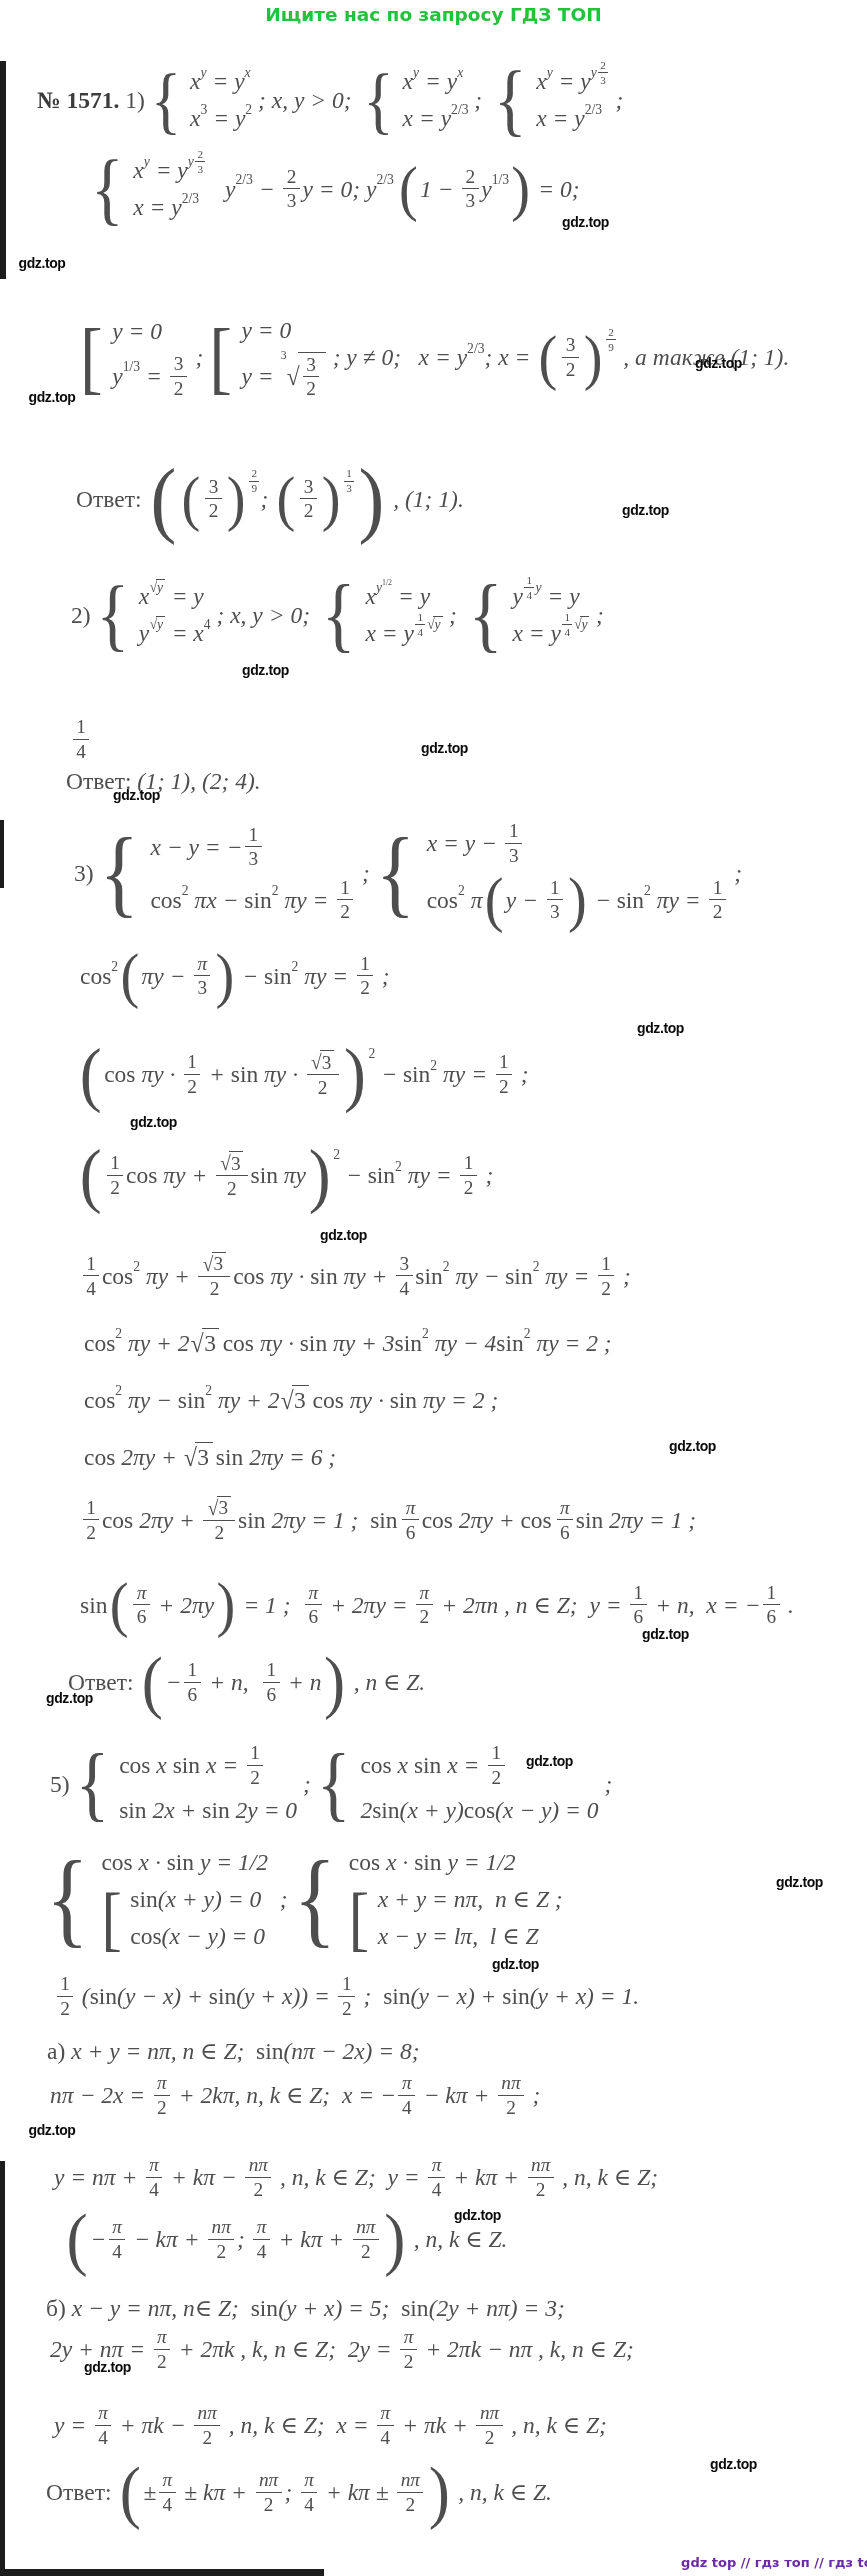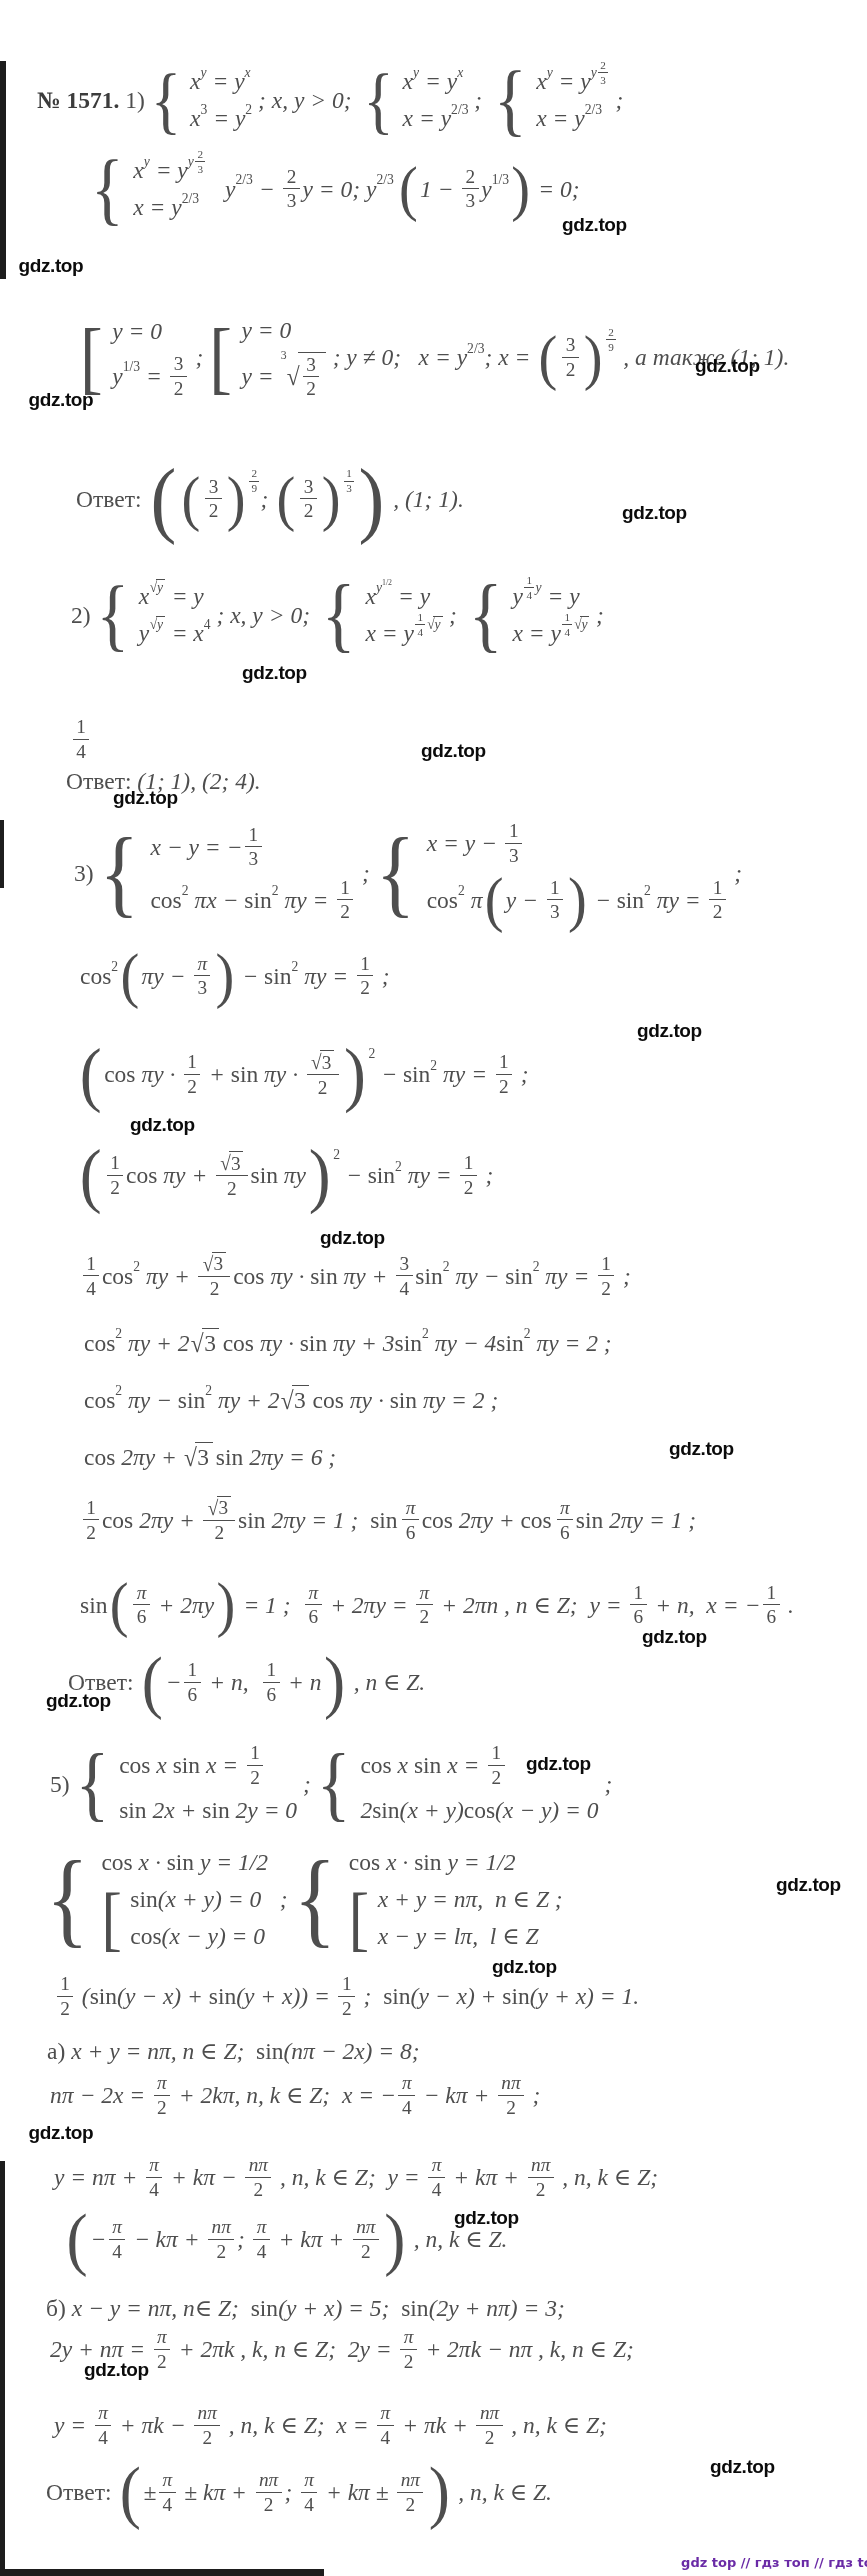--- a/index.html
+++ b/index.html
@@ -25,27 +25,28 @@
   .rsign{font-style:normal;display:flex;align-items:center;margin-right:-1.4px;transform:scaleY(1.08);}
   .runder{border-top:1.4px solid currentColor;display:inline-flex;align-items:center;padding:.02em .15em 0 .08em;}
   .ridx{font-size:.5em;font-style:normal;align-self:flex-start;margin:-.3em .02em 0 0;}
   .tk-big{font-style:normal;line-height:.95;display:inline-flex;align-items:center;
           transform:scaleY(1.1);margin:0 .04em;font-weight:400;}
   .tk-cases{display:inline-flex;align-items:center;}
   .cdelim{font-style:normal;line-height:.9;transform:scaleY(1.18);margin-right:.14em;font-weight:400;}
   .ccol{display:flex;flex-direction:column;justify-content:center;align-items:flex-start;gap:.28em;}
   .cline{display:flex;align-items:center;white-space:pre;min-height:1.3em;}
   .wm{position:absolute;font-family:"Liberation Sans","DejaVu Sans",sans-serif;
-      font-weight:700;font-size:19px;color:#0b0b0b;letter-spacing:-0.4px;}
+      font-weight:700;font-size:14px;color:#0b0b0b;letter-spacing:-0.4px;}
   .artifact{position:absolute;background:#1d1d1d;}
 </style>
 </head>
 <body>
 
 <div class="page">
+  <div class="banner" style="color: rgb(34, 195, 60);">Ищите нас по запросу ГДЗ ТОП</div>
   <div class="math-layer" id="math-layer" style="color: rgb(78, 78, 78);">
       <div class="mline" style="top: 66px; left: 37px;"><span class="tk-b">№ 1571. </span><span class="tk-u">1) </span><span class="tk-cases"><span class="cdelim" style="font-size: 2.7em;">{</span><span class="ccol"><span class="cline"><span class="tk-t">x</span><span class="tk-sup"><span class="tk-t">y</span></span><span class="tk-t"> = y</span><span class="tk-sup"><span class="tk-t">x</span></span></span><span class="cline"><span class="tk-t">x</span><span class="tk-sup"><span class="tk-u">3</span></span><span class="tk-t"> = y</span><span class="tk-sup"><span class="tk-u">2</span></span></span></span></span><span class="tk-t"> ; x, y &gt; 0;  </span><span class="tk-cases"><span class="cdelim" style="font-size: 2.7em;">{</span><span class="ccol"><span class="cline"><span class="tk-t">x</span><span class="tk-sup"><span class="tk-t">y</span></span><span class="tk-t"> = y</span><span class="tk-sup"><span class="tk-t">x</span></span></span><span class="cline"><span class="tk-t">x = y</span><span class="tk-sup"><span class="tk-u">2/3</span></span></span></span></span><span class="tk-t"> ;  </span><span class="tk-cases"><span class="cdelim" style="font-size: 2.9em;">{</span><span class="ccol"><span class="cline"><span class="tk-t">x</span><span class="tk-sup"><span class="tk-t">y</span></span><span class="tk-t"> = y</span><span class="tk-sup"><span class="tk-t">y</span><span class="tk-frac"><span class="fnum"><span class="tk-u">2</span></span><span class="fbar"></span><span class="fden"><span class="tk-u">3</span></span></span></span></span><span class="cline"><span class="tk-t">x = y</span><span class="tk-sup"><span class="tk-u">2/3</span></span></span></span></span><span class="tk-t"> ;</span></div>
       <div class="mline" style="top: 155px; left: 91px;"><span class="tk-cases"><span class="cdelim" style="font-size: 2.9em;">{</span><span class="ccol"><span class="cline"><span class="tk-t">x</span><span class="tk-sup"><span class="tk-t">y</span></span><span class="tk-t"> = y</span><span class="tk-sup"><span class="tk-t">y</span><span class="tk-frac"><span class="fnum"><span class="tk-u">2</span></span><span class="fbar"></span><span class="fden"><span class="tk-u">3</span></span></span></span></span><span class="cline"><span class="tk-t">x = y</span><span class="tk-sup"><span class="tk-u">2/3</span></span></span></span></span><span class="tk-sp" style="width: 18.5px;"></span><span class="tk-t">y</span><span class="tk-sup"><span class="tk-u">2/3</span></span><span class="tk-t"> − </span><span class="tk-frac"><span class="fnum"><span class="tk-u">2</span></span><span class="fbar"></span><span class="fden"><span class="tk-u">3</span></span></span><span class="tk-t">y = 0; y</span><span class="tk-sup"><span class="tk-u">2/3</span></span><span class="tk-sp" style="width: 2.9px;"></span><span class="tk-big" style="font-size: 2.4em;">(</span><span class="tk-t">1 − </span><span class="tk-frac"><span class="fnum"><span class="tk-u">2</span></span><span class="fbar"></span><span class="fden"><span class="tk-u">3</span></span></span><span class="tk-t">y</span><span class="tk-sup"><span class="tk-u">1/3</span></span><span class="tk-big" style="font-size: 2.4em;">)</span><span class="tk-t"> = 0;</span></div>
       <div class="mline" style="top: 315px; left: 80px;"><span class="tk-cases"><span class="cdelim" style="font-size: 2.9em;">[</span><span class="ccol"><span class="cline"><span class="tk-t">y = 0</span></span><span class="cline"><span class="tk-t">y</span><span class="tk-sup"><span class="tk-u">1/3</span></span><span class="tk-t"> = </span><span class="tk-frac"><span class="fnum"><span class="tk-u">3</span></span><span class="fbar"></span><span class="fden"><span class="tk-u">2</span></span></span></span></span></span><span class="tk-t"> ; </span><span class="tk-cases"><span class="cdelim" style="font-size: 2.9em;">[</span><span class="ccol"><span class="cline"><span class="tk-t">y = 0</span></span><span class="cline"><span class="tk-t">y = </span><span class="tk-sqrt"><span class="ridx">3</span><span class="rsign">√</span><span class="runder"><span class="tk-frac"><span class="fnum"><span class="tk-u">3</span></span><span class="fbar"></span><span class="fden"><span class="tk-u">2</span></span></span></span></span></span></span></span><span class="tk-t"> ; y ≠ 0;   x = y</span><span class="tk-sup"><span class="tk-u">2/3</span></span><span class="tk-t">; x = </span><span class="tk-big" style="font-size: 2.4em;">(</span><span class="tk-frac"><span class="fnum"><span class="tk-u">3</span></span><span class="fbar"></span><span class="fden"><span class="tk-u">2</span></span></span><span class="tk-big" style="font-size: 2.4em;">)</span><span class="tk-sup" style="top: -1.3em;"><span class="tk-frac"><span class="fnum"><span class="tk-u">2</span></span><span class="fbar"></span><span class="fden"><span class="tk-u">9</span></span></span></span><span class="tk-t"> , а также (1; 1).</span></div>
       <div class="mline" style="top: 462px; left: 76px;"><span class="tk-u">Ответ: </span><span class="tk-big" style="font-size: 3.3em;">(</span><span class="tk-big" style="font-size: 2.4em;">(</span><span class="tk-frac"><span class="fnum"><span class="tk-u">3</span></span><span class="fbar"></span><span class="fden"><span class="tk-u">2</span></span></span><span class="tk-big" style="font-size: 2.4em;">)</span><span class="tk-sup" style="top: -1.3em;"><span class="tk-frac"><span class="fnum"><span class="tk-u">2</span></span><span class="fbar"></span><span class="fden"><span class="tk-u">9</span></span></span></span><span class="tk-t">; </span><span class="tk-big" style="font-size: 2.4em;">(</span><span class="tk-frac"><span class="fnum"><span class="tk-u">3</span></span><span class="fbar"></span><span class="fden"><span class="tk-u">2</span></span></span><span class="tk-big" style="font-size: 2.4em;">)</span><span class="tk-sup" style="top: -1.3em;"><span class="tk-frac"><span class="fnum"><span class="tk-u">1</span></span><span class="fbar"></span><span class="fden"><span class="tk-u">3</span></span></span></span><span class="tk-big" style="font-size: 3.3em;">)</span><span class="tk-t"> , (1; 1).</span></div>
       <div class="mline" style="top: 581px; left: 71px;"><span class="tk-u">2) </span><span class="tk-cases"><span class="cdelim" style="font-size: 2.9em;">{</span><span class="ccol"><span class="cline"><span class="tk-t">x</span><span class="tk-sup"><span class="tk-sqrt"><span class="rsign">√</span><span class="runder"><span class="tk-t">y</span></span></span></span><span class="tk-t"> = y</span></span><span class="cline"><span class="tk-t">y</span><span class="tk-sup"><span class="tk-sqrt"><span class="rsign">√</span><span class="runder"><span class="tk-t">y</span></span></span></span><span class="tk-t"> = x</span><span class="tk-sup"><span class="tk-u">4</span></span></span></span></span><span class="tk-t"> ; x, y &gt; 0;  </span><span class="tk-cases"><span class="cdelim" style="font-size: 3em;">{</span><span class="ccol"><span class="cline"><span class="tk-t">x</span><span class="tk-sup"><span class="tk-t">y</span><span class="tk-sup"><span class="tk-u">1/2</span></span></span><span class="tk-t"> = y</span></span><span class="cline"><span class="tk-t">x = y</span><span class="tk-sup"><span class="tk-frac"><span class="fnum"><span class="tk-u">1</span></span><span class="fbar"></span><span class="fden"><span class="tk-u">4</span></span></span><span class="tk-sqrt"><span class="rsign">√</span><span class="runder"><span class="tk-t">y</span></span></span></span></span></span></span><span class="tk-t"> ;  </span><span class="tk-cases"><span class="cdelim" style="font-size: 3em;">{</span><span class="ccol"><span class="cline"><span class="tk-t">y</span><span class="tk-sup"><span class="tk-frac"><span class="fnum"><span class="tk-u">1</span></span><span class="fbar"></span><span class="fden"><span class="tk-u">4</span></span></span><span class="tk-t">y</span></span><span class="tk-t"> = y</span></span><span class="cline"><span class="tk-t">x = y</span><span class="tk-sup"><span class="tk-frac"><span class="fnum"><span class="tk-u">1</span></span><span class="fbar"></span><span class="fden"><span class="tk-u">4</span></span></span><span class="tk-sqrt"><span class="rsign">√</span><span class="runder"><span class="tk-t">y</span></span></span></span></span></span></span><span class="tk-t"> ;</span></div>
       <div class="mline" style="top: 716px; left: 70px;"><span class="tk-frac"><span class="fnum"><span class="tk-u">1</span></span><span class="fbar"></span><span class="fden"><span class="tk-u">4</span></span></span></div>
       <div class="mline" style="top: 767px; left: 66px;"><span class="tk-u">Ответ: </span><span class="tk-t">(1; 1), (2; 4).</span></div>
       <div class="mline" style="top: 820px; left: 74px;"><span class="tk-u">3) </span><span class="tk-cases"><span class="cdelim" style="font-size: 3.5em;">{</span><span class="ccol"><span class="cline"><span class="tk-t">x − y = −</span><span class="tk-frac"><span class="fnum"><span class="tk-u">1</span></span><span class="fbar"></span><span class="fden"><span class="tk-u">3</span></span></span></span><span class="cline"><span class="tk-u">cos</span><span class="tk-sup"><span class="tk-u">2</span></span><span class="tk-t"> πx − </span><span class="tk-u">sin</span><span class="tk-sup"><span class="tk-u">2</span></span><span class="tk-t"> πy = </span><span class="tk-frac"><span class="fnum"><span class="tk-u">1</span></span><span class="fbar"></span><span class="fden"><span class="tk-u">2</span></span></span></span></span></span><span class="tk-t"> ; </span><span class="tk-cases"><span class="cdelim" style="font-size: 3.5em;">{</span><span class="ccol"><span class="cline"><span class="tk-t">x = y − </span><span class="tk-frac"><span class="fnum"><span class="tk-u">1</span></span><span class="fbar"></span><span class="fden"><span class="tk-u">3</span></span></span></span><span class="cline"><span class="tk-u">cos</span><span class="tk-sup"><span class="tk-u">2</span></span><span class="tk-t"> π</span><span class="tk-big" style="font-size: 2.4em;">(</span><span class="tk-t">y − </span><span class="tk-frac"><span class="fnum"><span class="tk-u">1</span></span><span class="fbar"></span><span class="fden"><span class="tk-u">3</span></span></span><span class="tk-big" style="font-size: 2.4em;">)</span><span class="tk-t"> − </span><span class="tk-u">sin</span><span class="tk-sup"><span class="tk-u">2</span></span><span class="tk-t"> πy = </span><span class="tk-frac"><span class="fnum"><span class="tk-u">1</span></span><span class="fbar"></span><span class="fden"><span class="tk-u">2</span></span></span></span></span></span><span class="tk-t"> ;</span></div>
       <div class="mline" style="top: 949px; left: 80px;"><span class="tk-u">cos</span><span class="tk-sup"><span class="tk-u">2</span></span><span class="tk-big" style="font-size: 2.4em;">(</span><span class="tk-t">πy − </span><span class="tk-frac"><span class="fnum"><span class="tk-t">π</span></span><span class="fbar"></span><span class="fden"><span class="tk-u">3</span></span></span><span class="tk-big" style="font-size: 2.4em;">)</span><span class="tk-t"> − </span><span class="tk-u">sin</span><span class="tk-sup"><span class="tk-u">2</span></span><span class="tk-t"> πy = </span><span class="tk-frac"><span class="fnum"><span class="tk-u">1</span></span><span class="fbar"></span><span class="fden"><span class="tk-u">2</span></span></span><span class="tk-t"> ;</span></div>

